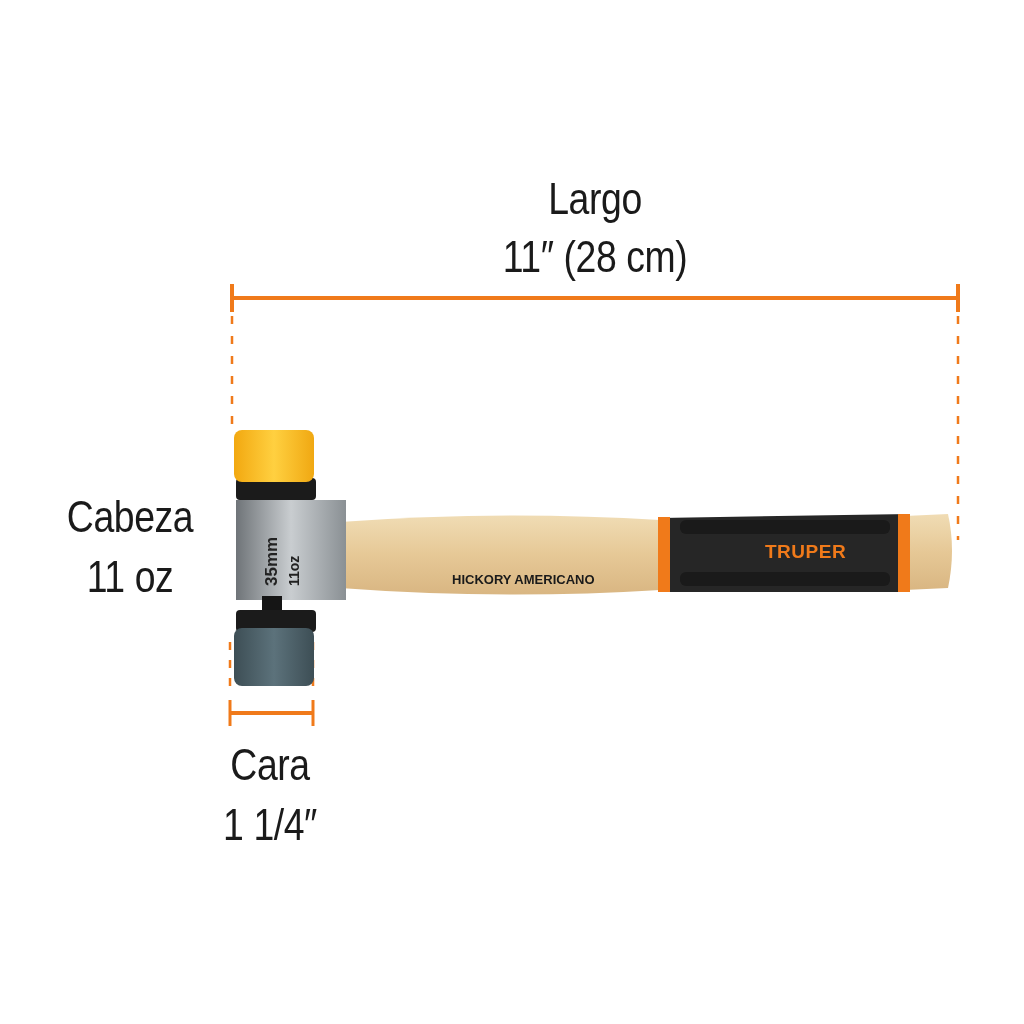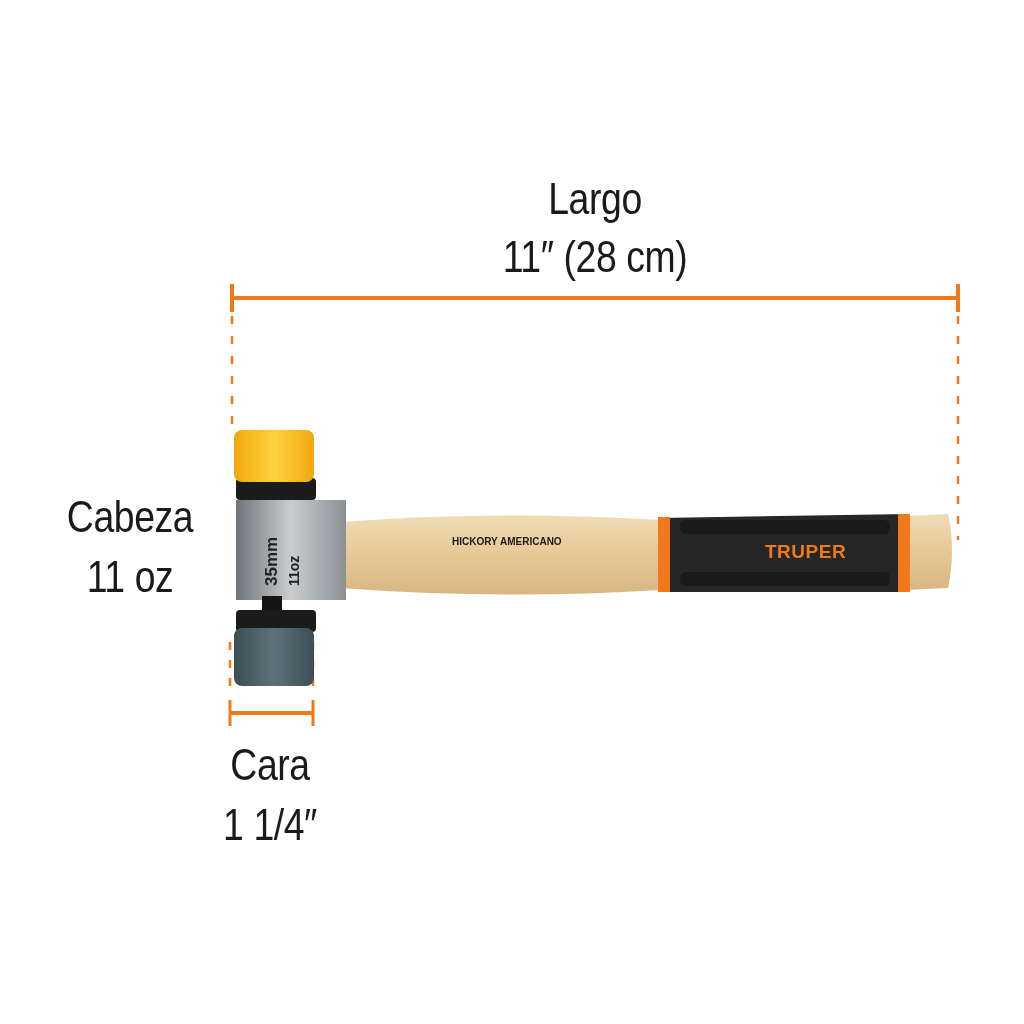--- a/index.html
+++ b/index.html
@@ -79,14 +79,14 @@
 
 <div class="label lg" style="left:40px;top:492px;width:180px;">Cabeza</div>
 <div class="label lg" style="left:40px;top:552px;width:180px;">11 oz</div>
 
 <div class="label lg" style="left:180px;top:740px;width:180px;">Cara</div>
 <div class="label lg" style="left:180px;top:800px;width:180px;">1 1/4″</div>
 
 <div class="brand" style="left:262px;top:538px;font-size:17px;color:#222;transform:rotate(-90deg);transform-origin:left top;top:586px;">35mm</div>
 <div class="brand" style="left:286px;top:586px;font-size:14px;color:#222;transform:rotate(-90deg);transform-origin:left top;">11oz</div>
 
-<div class="brand" style="left:452px;top:536px;font-size:10px;color:#1a1a1a;">HICKORY AMERICANO</div>
+<div class="brand" style="left:452px;top:572px;font-size:13px;color:#1a1a1a;">HICKORY AMERICANO</div>
 <div class="brand" style="left:742px;top:541px;font-size:19px;color:#f07a1a;letter-spacing:0.5px;margin-left:23px;">TRUPER</div>
 
 </body></html>

